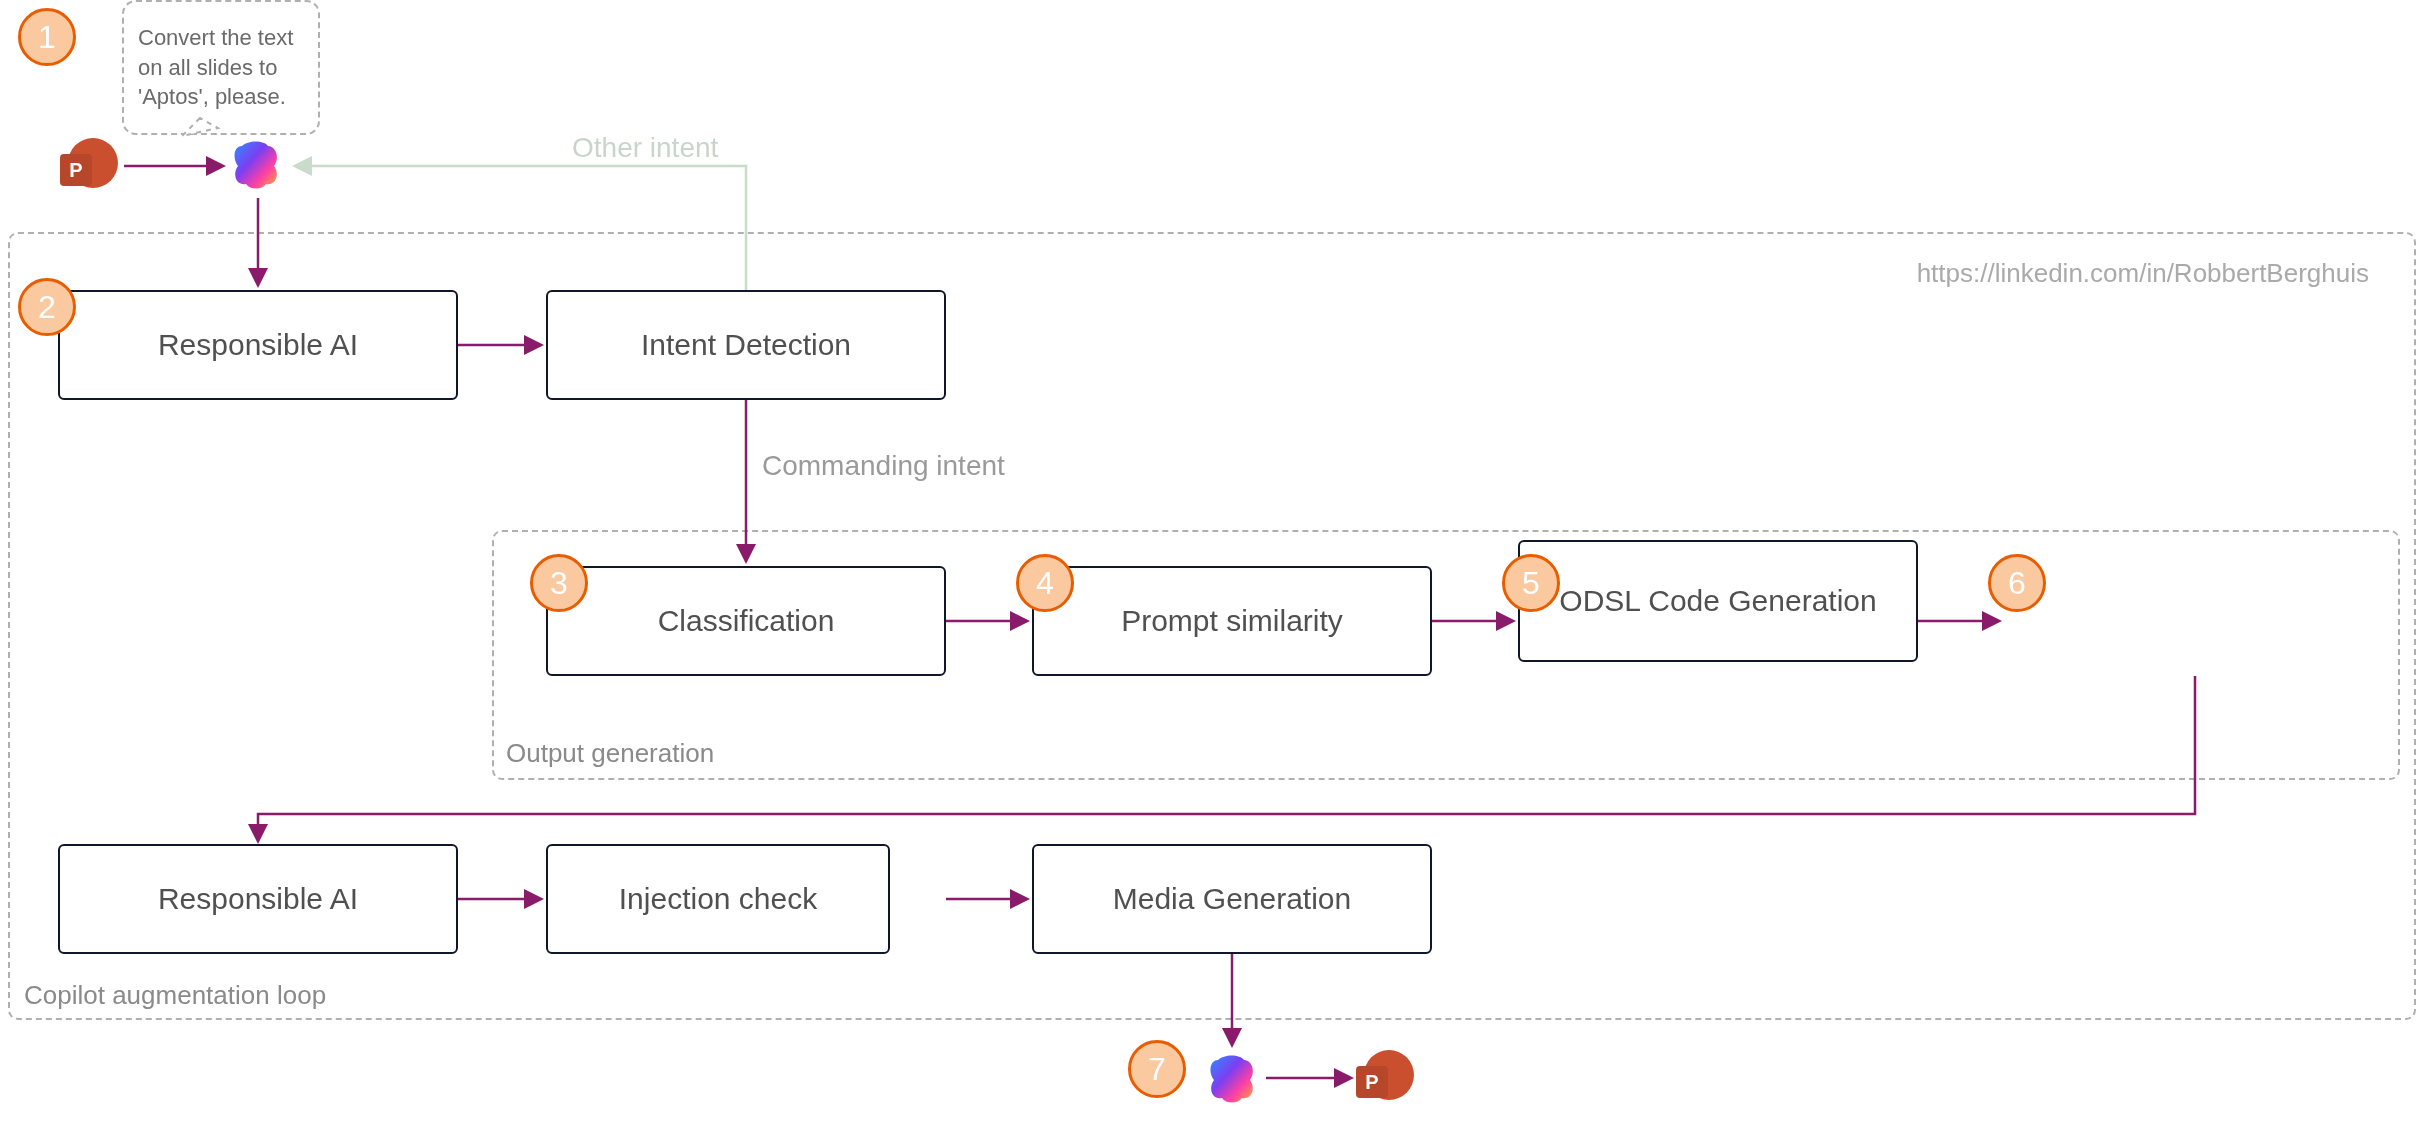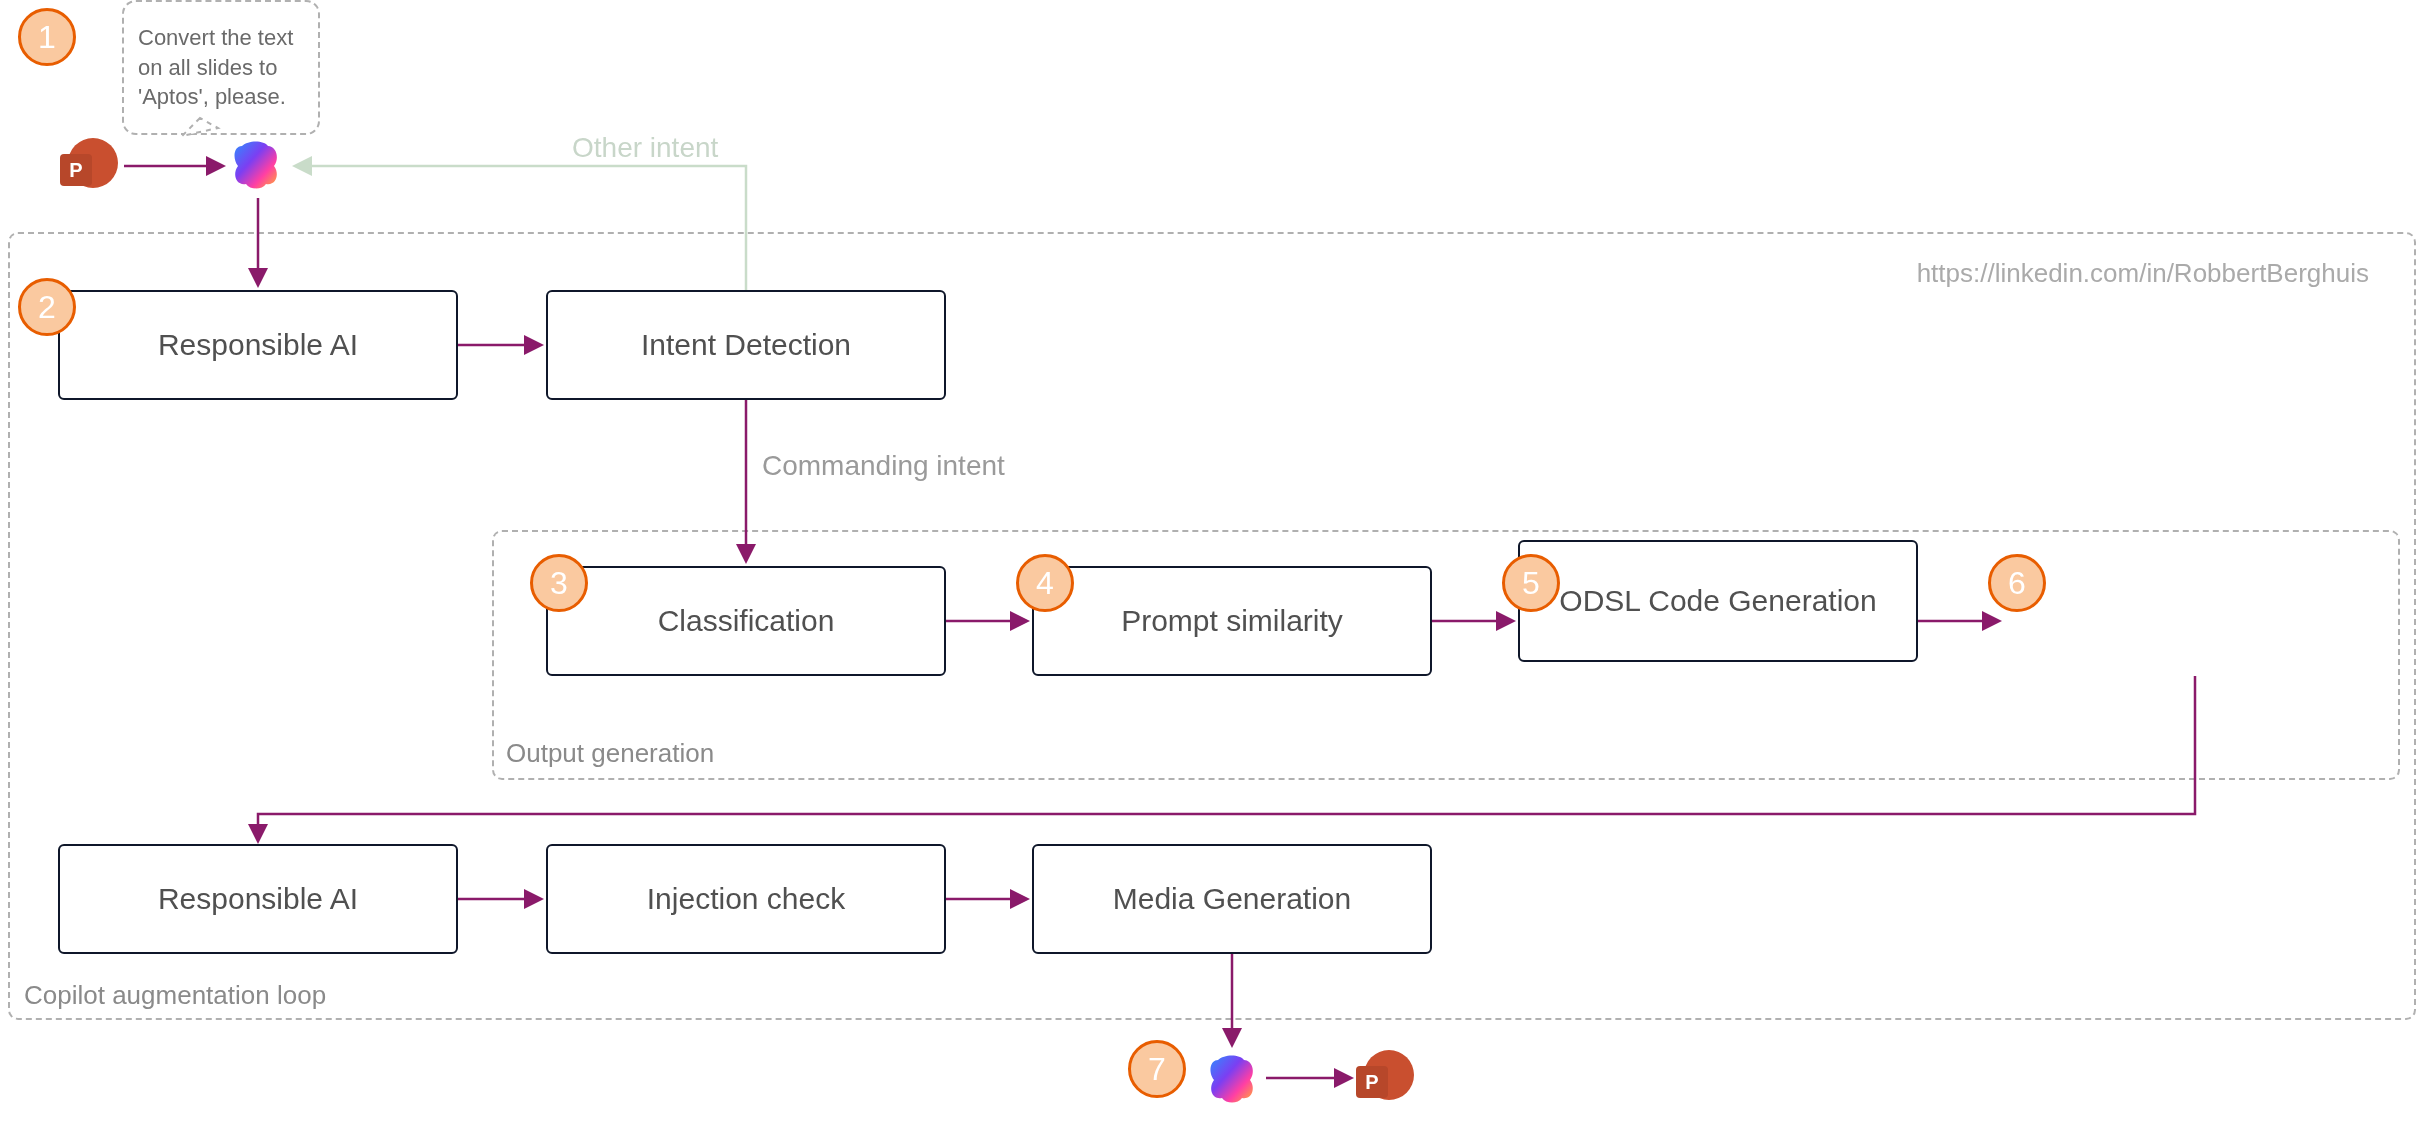--- a/index.html
+++ b/index.html
@@ -159,21 +159,21 @@
   <div class="node-box" style="left:1032px; top:566px; width:400px; height:110px;">
     <span>Prompt similarity</span>
   </div>
   <div class="node-box" style="left:1518px; top:540px; width:400px; height:122px;">
     <span>ODSL Code Generation</span>
   </div>
 
   <div class="node-box" style="left:58px; top:844px; width:400px; height:110px;">
     <span>Responsible AI</span>
   </div>
-  <div class="node-box" style="left:546px; top:844px; width:400px; height:110px;">
+  <div class="node-box" style="left:546px; top:844px; width:344px; height:110px;">
     <span>Injection check</span>
   </div>
   <div class="node-box" style="left:1032px; top:844px; width:400px; height:110px;">
     <span>Media Generation</span>
   </div>
 
   <div class="icon-copilot" style="left:1204px; top:1050px;">
     <svg viewBox="0 0 56 56" width="56" height="56">
       <path d="M14 10 C6 10 4 22 10 30 C4 38 8 50 18 48 C22 54 34 54 38 48 C48 50 52 38 46 30 C52 22 48 10 40 10 C36 4 20 4 14 10 Z" fill="url(#cg1)"></path>
     </svg>

